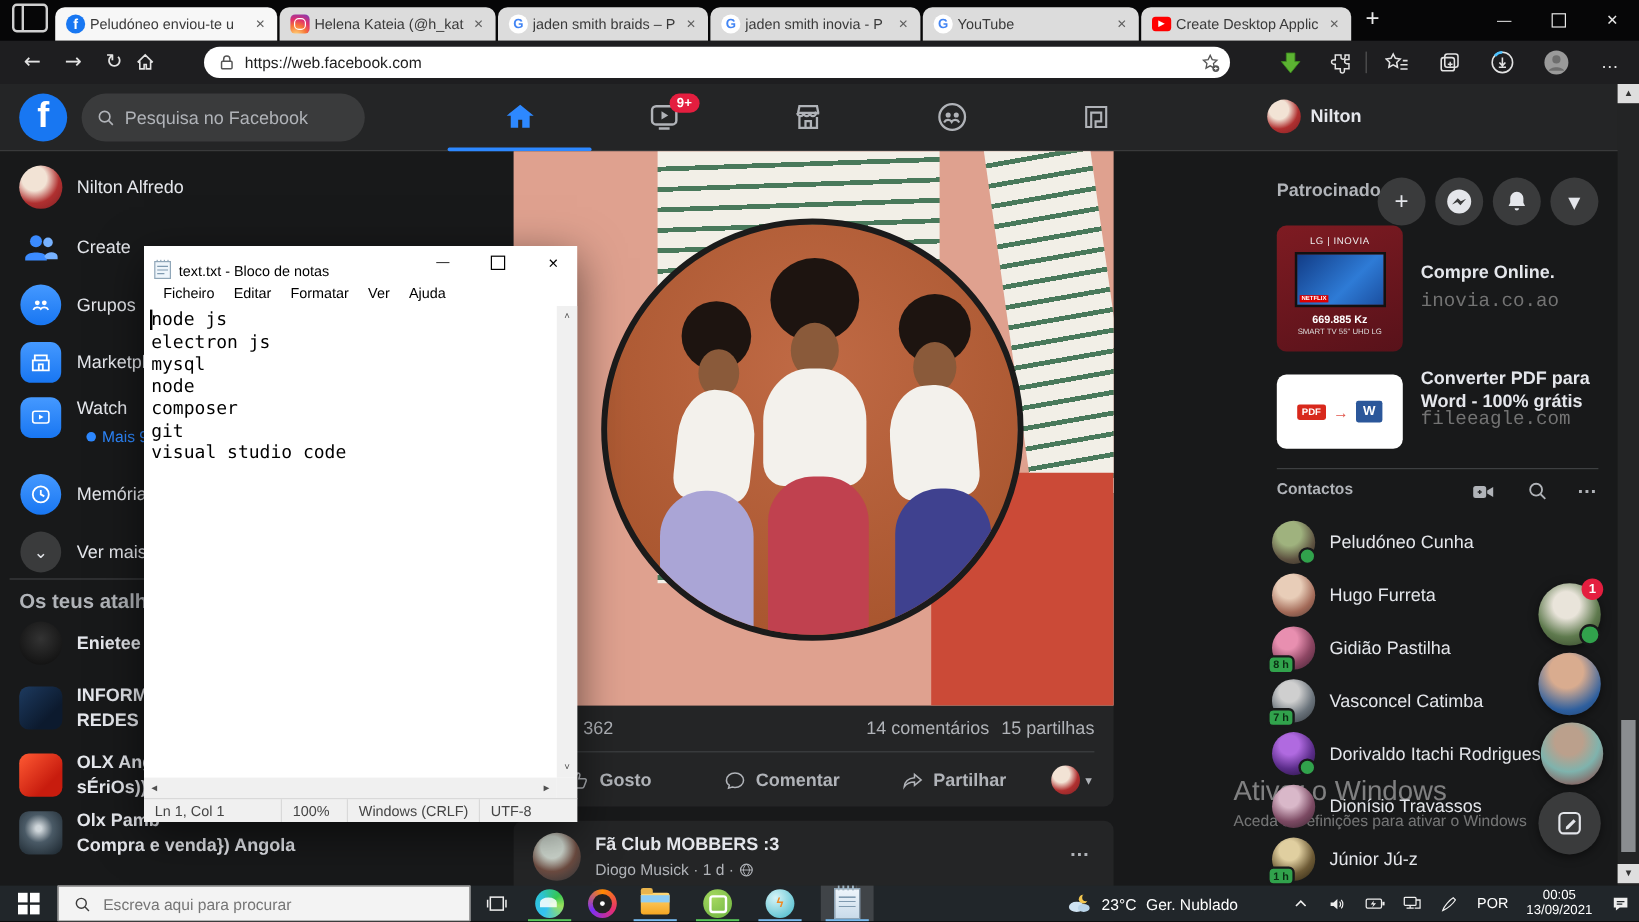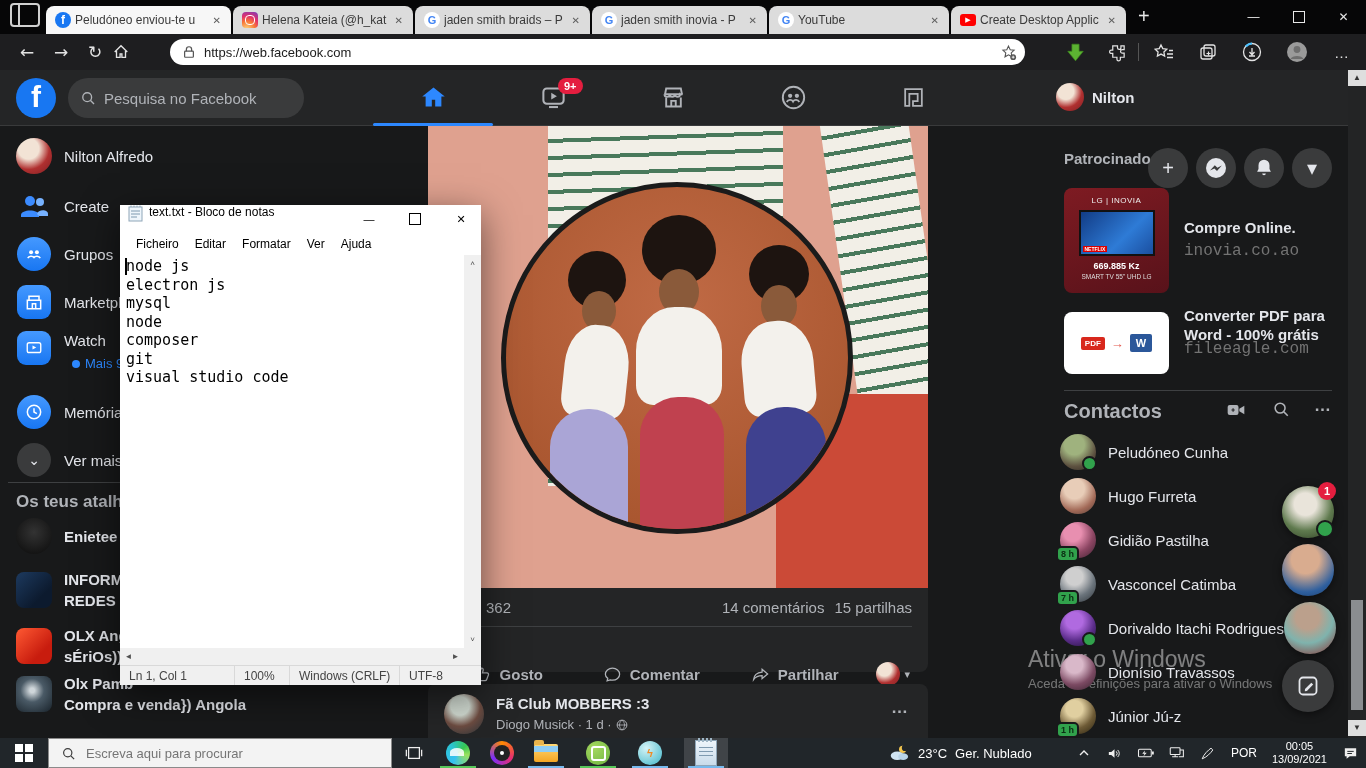--- a/index.html
+++ b/index.html
@@ -64,21 +64,21 @@
   #photo{position:absolute;left:0;top:0;width:500px;height:462px;overflow:hidden;background:#dfa18f;}
   .stripes{position:absolute;background:repeating-linear-gradient(178deg,#f2efe7 0 13px,#49795b 13px 17px);}
   #redpatch{position:absolute;left:348px;top:268px;width:152px;height:194px;background:#cb4a37;border-radius:24px 0 0 0;}
   #pcircle{position:absolute;left:73px;top:56px;width:352px;height:352px;border-radius:50%;border:5px solid #1b1b1b;box-sizing:border-box;background:radial-gradient(circle at 50% 35%,#c06a45,#a9562f 80%);overflow:hidden;}
   .hair{position:absolute;border-radius:50%;background:#1d1410;}
   .face{position:absolute;border-radius:50%;background:#8a5a3a;}
   .tank{position:absolute;background:#f3f1ec;border-radius:45% 45% 20% 20%;}
   .legs{position:absolute;border-radius:38px 38px 8px 8px;}
   #stats{position:absolute;left:0;top:462px;width:500px;height:38px;display:flex;align-items:center;color:#b0b3b8;font-size:15px;padding:0 16px;box-sizing:border-box;}
   #actdiv{position:absolute;left:16px;top:500px;width:468px;height:1px;background:#3e4042;}
-  #actions{position:absolute;left:8px;top:528px;width:484px;height:40px;display:flex;align-items:center;}
+  #actions{position:absolute;left:8px;top:504px;width:484px;height:40px;display:flex;align-items:center;}
   .abtn{flex:1;display:flex;align-items:center;justify-content:center;gap:8px;color:#b0b3b8;font-size:15px;font-weight:600;height:32px;border-radius:6px;}
   #card2{position:absolute;left:428px;top:684px;width:500px;height:84px;background:#242526;border-radius:8px 8px 0 0;}
   .c2avatar{position:absolute;left:16px;top:10px;width:40px;height:40px;border-radius:50%;background:radial-gradient(circle at 40% 30%,#cfd8cf 25%,#6d4c41 55%,#263238);}
   #c2title{position:absolute;left:68px;top:11px;color:#e4e6eb;font-size:15px;font-weight:bold;}
   #c2meta{position:absolute;left:68px;top:33px;color:#b0b3b8;font-size:13px;display:flex;align-items:center;gap:4px;}
   .dots3{color:#b0b3b8;font-size:17px;letter-spacing:2px;font-weight:bold;}
 
   
   .railhead{position:absolute;color:#b0b3b8;font-weight:600;}
   .adimg{position:absolute;left:1064px;border-radius:8px;overflow:hidden;}
@@ -101,21 +101,21 @@
   #wm1{position:absolute;left:1028px;top:646px;color:rgba(255,255,255,.45);font-size:23px;z-index:6;}
   #wm2{position:absolute;left:1028px;top:676px;color:rgba(255,255,255,.40);font-size:13px;z-index:6;white-space:nowrap;}
 
   
   #pgscroll{position:absolute;left:1348px;top:70px;width:18px;height:668px;background:#232425;}
   .scrollarrow{position:absolute;left:0;width:18px;height:16px;background:#dedede;color:#333;font-size:8px;text-align:center;line-height:16px;}
   #pgthumb{position:absolute;left:3px;top:530px;width:12px;height:110px;background:#8a8d90;}
 
   
   #notepad{position:absolute;left:120px;top:205px;width:361px;height:480px;background:#fff;z-index:50;box-shadow:0 10px 35px rgba(0,0,0,.55);font-family:"Liberation Sans",sans-serif;}
-  #np-title{height:28px;display:flex;align-items:flex-start;padding-left:8px;gap:6px;}
+  #np-title{height:28px;display:flex;align-items:flex-end;padding-left:8px;gap:6px;}
   #np-title .t{font-size:12px;color:#000;flex:1;}
   .npbtn{width:40px;height:28px;display:flex;align-items:center;justify-content:center;font-size:11px;color:#000;}
   #np-menu{height:22px;display:flex;align-items:center;padding-left:8px;}
   #np-menu span{font-size:12px;color:#000;padding:0 8px;}
   #np-text{position:absolute;left:0;top:50px;width:344px;height:393px;background:#fff;font-family:"DejaVu Sans Mono","Liberation Mono",monospace;font-size:15px;line-height:18.5px;color:#000;padding:2px 0 0 6px;box-sizing:border-box;overflow:hidden;}
   #np-caret{position:absolute;left:5px;top:53px;width:1.5px;height:17px;background:#000;}
   #np-vscroll{position:absolute;right:0;top:50px;width:17px;height:393px;background:#f0f0f0;}
   #np-hscroll{position:absolute;left:0;top:443px;width:344px;height:17px;background:#f0f0f0;}
   .nparrow{position:absolute;color:#505050;font-size:8px;width:17px;height:17px;text-align:center;line-height:17px;}
   #np-corner{position:absolute;right:0;top:443px;width:17px;height:17px;background:#f0f0f0;}
@@ -503,21 +503,21 @@
 
   <div class="adimg" style="top:312px;width:105px;height:62px;background:#fff;display:flex;align-items:center;justify-content:center;gap:6px">
     <span style="background:#d8281c;color:#fff;font-size:8px;font-weight:bold;padding:2px 4px;border-radius:2px">PDF</span>
     <span style="color:#e2574c;font-size:13px;font-weight:bold">→</span>
     <span style="background:#2b579a;color:#fff;font-size:11px;font-weight:bold;padding:3px 6px;border-radius:2px">W</span>
   </div>
   <div class="adtitle" style="top:306px">Converter PDF para Word - 100% grátis</div>
   <div class="addomain" style="top:340px">fileeagle.com</div>
 
   <div id="raildiv"></div>
-  <div class="railhead" style="left:1064px;top:400px;font-size:20px">Contactos</div>
+  <div class="railhead" style="left:1064px;top:400px;font-size:13px">Contactos</div>
   <span style="position:absolute;left:1226px;top:400px">
     <svg width="20" height="20" viewBox="0 0 24 24">
         <rect x="2" y="6" width="13" height="12" rx="2.5" fill="#b0b3b8"></rect>
         <path d="M16 10.5 l6-3.5 v10 l-6-3.5 z" fill="#b0b3b8"></path>
         <path d="M6.5 12 h4 M8.5 10 v4" stroke="#242526" stroke-width="1.4"></path>
       </svg>
   </span>
   <span style="position:absolute;left:1272px;top:400px">
     <svg width="18" height="18" viewBox="0 0 20 20">
         <circle cx="9" cy="9" r="5.5" fill="none" stroke="#b0b3b8" stroke-width="1.7"></circle>

